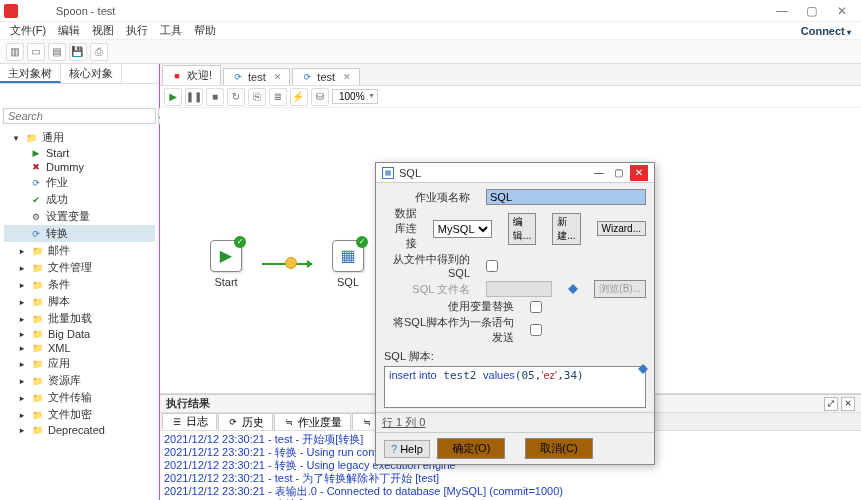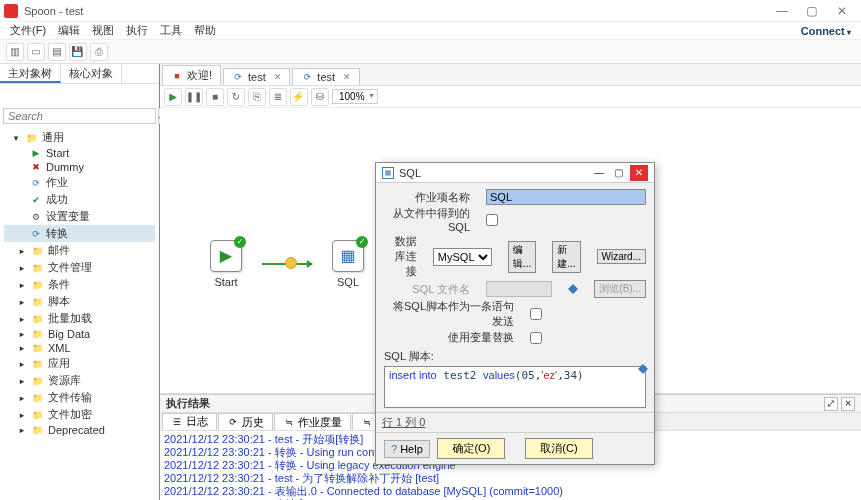--- a/index.html
+++ b/index.html
@@ -1,21 +1,21 @@
 <!DOCTYPE html>
 <html><head>
 <meta charset="utf-8">
 <style>
 * { margin: 0; padding: 0; box-sizing: border-box; font-family: "Microsoft YaHei", Tahoma, sans-serif; font-size: 11px; }
 body { background: #fff; width: 861px; height: 500px; overflow: hidden; position: relative; }
 
 
 .titlebar { height: 22px; background: #fff; display: flex; align-items: center; padding: 0 4px; border-bottom: 1px solid #eee; }
 .titlebar .appicon { width: 14px; height: 14px; background: #e03030; margin-right: 6px; border-radius: 2px; }
-.titlebar .title { flex: 1; color: #555; }
+.titlebar .title { flex: 1; color: #555; margin-left: 32px; }
 .win-controls { display: flex; }
 .win-btn { width: 30px; height: 20px; display: flex; align-items: center; justify-content: center; color: #777; font-size: 12px; }
 
 
 .menubar { height: 18px; display: flex; gap: 4px; padding: 0 6px; align-items: center; color: #333; border-bottom: 1px solid #eee; }
 .menubar span { padding: 0 4px; }
 
 
 .toolbar { height: 24px; display: flex; gap: 3px; padding: 2px 6px; border-bottom: 1px solid #e0e0e0; align-items: center; background: #fafafa; }
 .tbtn { width: 18px; height: 18px; border: 1px solid #ddd; background: #fff; display: flex; align-items: center; justify-content: center; color: #666; font-size: 10px; border-radius: 2px; }
@@ -82,21 +82,21 @@
 .dlg-row select { flex:1; height:18px; border:1px solid #888; background:#fff;}
 .dlg-row .btn { padding:1px 4px; border:1px solid #888; background:#e5e5e5; font-size:10px;}
 .dlg-row input[type=checkbox]{ width:12px; height:12px;}
 .dlg-row .disabled-field { flex:1; height:16px; background:#e0e0e0; border:1px solid #bbb;}
 .dlg-label-left { color:#333; margin:4px 0 2px;}
 .dlg-textarea { width:100%; height:42px; border:1px solid #888; background:#fff; padding:2px 4px; font-family:Consolas,monospace; color:#246; white-space:pre; overflow:auto;}
 .dlg-textarea .blue{color:#2040c0;} .dlg-textarea .red{color:#c02020;}
 .dlg-status { padding:2px 6px; border-top:1px solid #ccc; color:#555;text-decoration:underline;}
 .dlg-buttons { display:flex; justify-content:center; gap:20px; padding:5px 0; border-top:1px solid #ccc; align-items:center;}
 .dlg-buttons .help { display:flex; align-items:center; gap:3px; padding:2px 6px; border:1px solid #aaa; background:#e5e5e5; position:absolute; left:8px;}
-.dlg-buttons .dlg-btn { padding:2px 14px; border:1px solid #888; background:#fef9c3;}
+.dlg-buttons .dlg-btn { padding:2px 14px; border:1px solid #888; background:#a16207;}
 
 
 .results { flex:1; display:flex; flex-direction:column; border-top:1px solid #ccc; min-height:0;}
 .results-header { height:18px; display:flex; align-items:center; padding:0 6px; background:#f5f5f5; border-bottom:1px solid #ddd; font-weight:bold; color:#333;}
 .results-header .spacer{flex:1;}
 .results-header .hbtn{ width:14px; height:14px; border:1px solid #bbb; margin-left:3px; background:#fff; font-size:8px; display:flex; align-items:center; justify-content:center; color:#555;}
 .results-tabs { height:18px; display:flex; gap:1px; padding-left:2px; background:#f0f0f0; border-bottom:1px solid #ddd;}
 .results-tab { padding:1px 8px; border:1px solid #ccc; border-bottom:none; background:#fff; display:flex; align-items:center; gap:3px; font-size:10px;}
 .results-tab.active{ background:#fff; border-bottom:1px solid #fff;}
 .log-area { flex:1; overflow:auto; padding:2px 4px; background:#fff; font-family:"Microsoft YaHei",monospace; font-size:10px; line-height:13px;}
@@ -349,44 +349,44 @@
     <div class="tbtn-win">—</div>
     <div class="tbtn-win">▢</div>
     <div class="tbtn-win tbtn-close">✕</div>
   </div>
   <div class="dlg-body">
     <div class="dlg-row">
       <div class="lbl">作业项名称</div>
       <input type="text" class="sel" value="SQL" style="">
     </div>
     <div class="dlg-row">
-      <div class="lbl">从文件中得到的 SQL</div>
-      <input type="checkbox" style="">
-    </div>
-    <div class="dlg-row">
       <div class="lbl">数据库连接</div>
       <select><option>MySQL</option></select>
       <div class="btn">编辑...</div>
       <div class="btn">新建...</div>
       <div class="btn">Wizard...</div>
+    </div>
+    <div class="dlg-row">
+      <div class="lbl">从文件中得到的 SQL</div>
+      <input type="checkbox" style="">
     </div>
     <div class="dlg-row">
       <div class="lbl" style="color:#999">SQL 文件名</div>
       <div class="disabled-field"></div>
       <svg class="diamond" viewBox="0 0 10 10">
           <polygon points="5,0 10,5 5,10 0,5" fill="#3a7ac0"></polygon>
         </svg>
       <div class="btn" style="color:#999">浏览(B)...</div>
     </div>
     <div class="dlg-row">
+      <div class="lbl" style="width:130px">使用变量替换</div>
+      <input type="checkbox" style="">
+    </div>
+    <div class="dlg-row">
       <div class="lbl" style="width:130px">将SQL脚本作为一条语句发送</div>
-      <input type="checkbox" style="">
-    </div>
-    <div class="dlg-row">
-      <div class="lbl" style="width:130px">使用变量替换</div>
       <input type="checkbox" style="">
     </div>
     <div class="dlg-label-left">SQL 脚本:</div>
     <div style="position:relative;">
       <div class="dlg-textarea"><span class="blue">insert into</span> test2 <span class="blue">values</span>(05,<span class="red">'ez'</span>,34)</div>
       <svg class="diamond" style="position:absolute; right:-2px; top:-2px;" viewBox="0 0 10 10">
           <polygon points="5,0 10,5 5,10 0,5" fill="#3a7ac0"></polygon>
         </svg>
     </div>
   </div>

